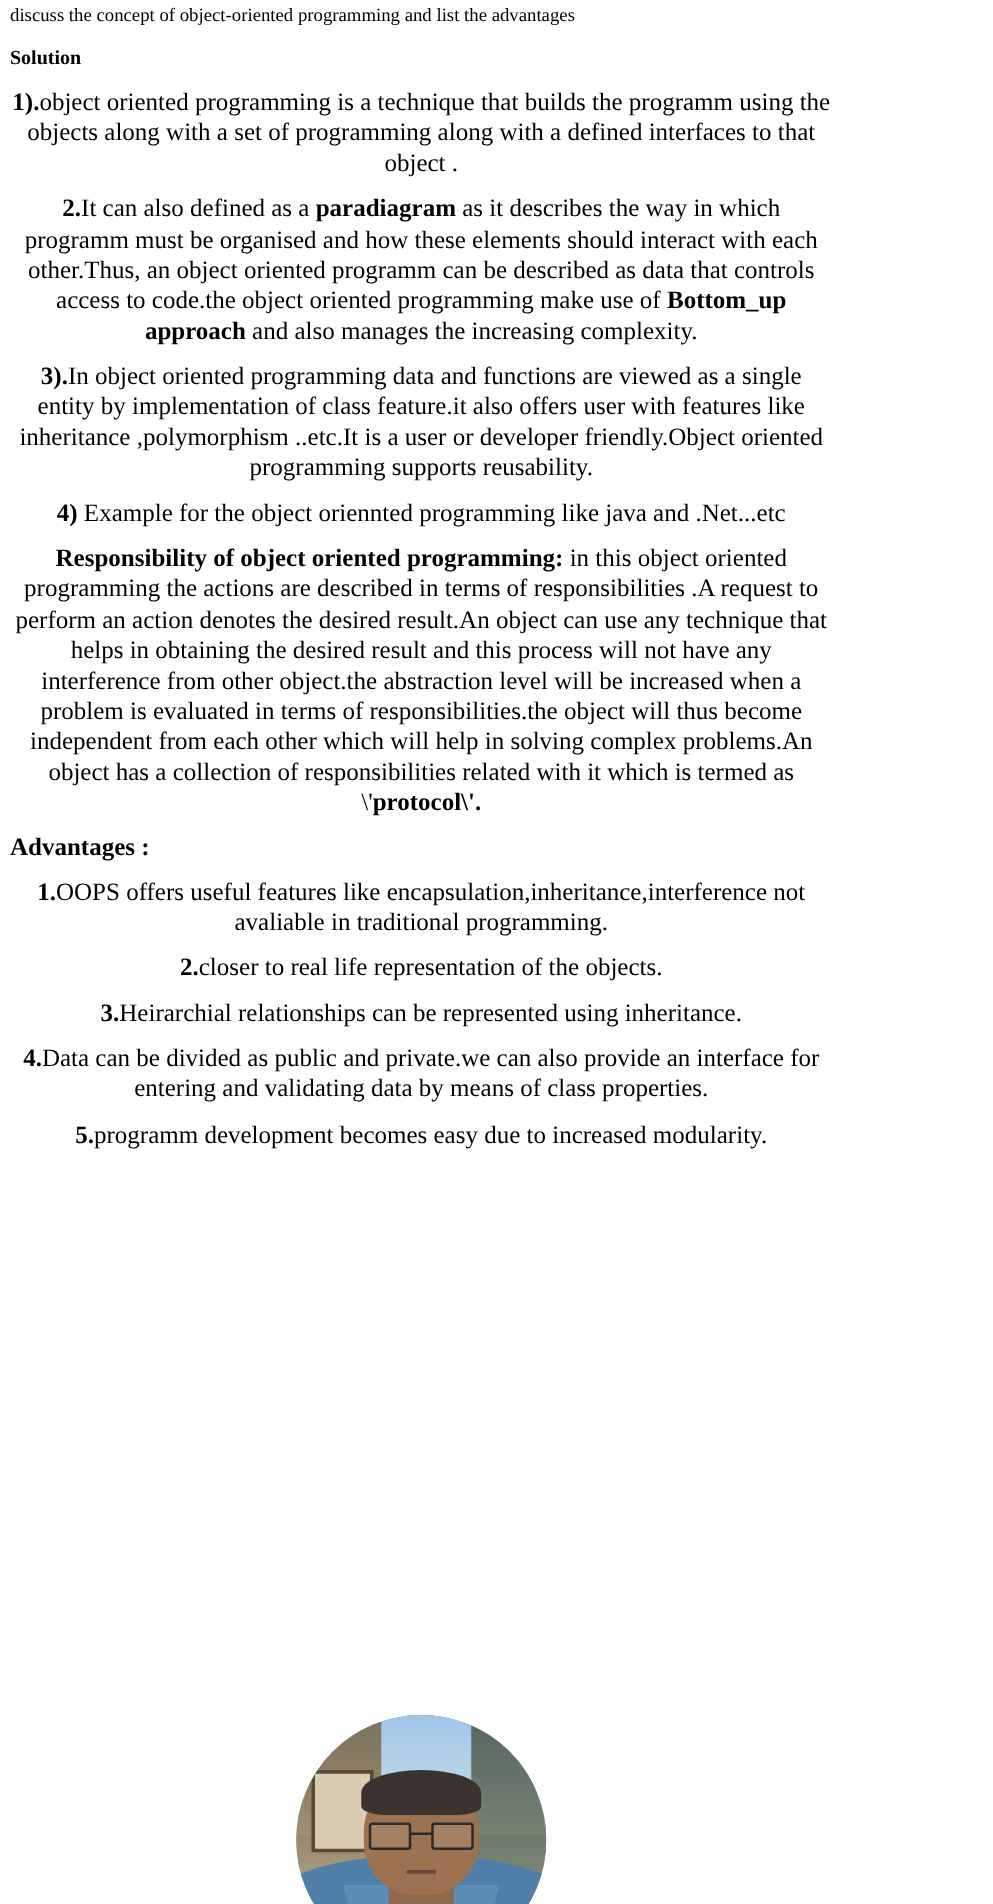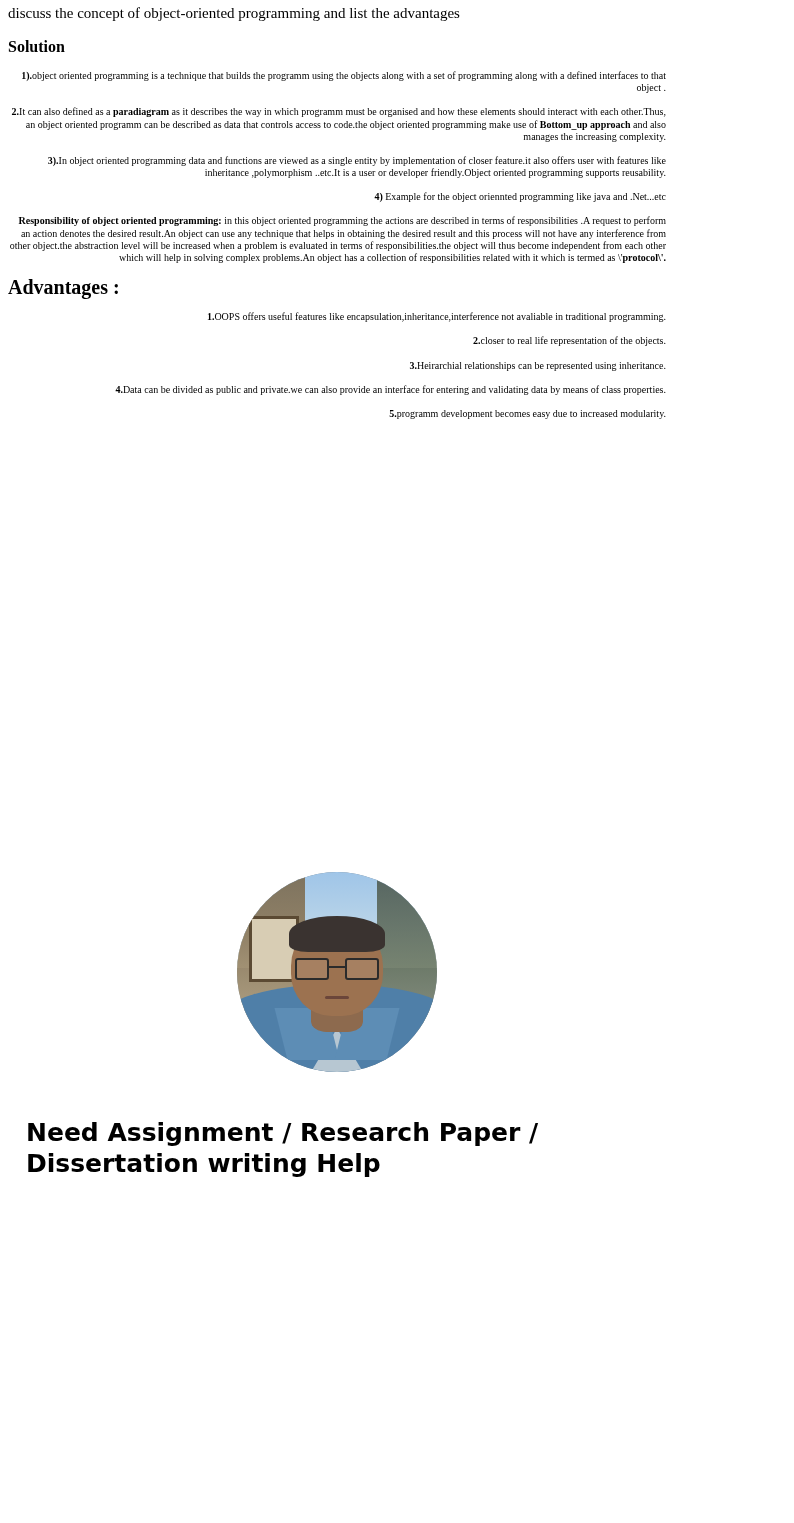--- a/index.html
+++ b/index.html
@@ -24,24 +24,24 @@
     line-height: 1.25;
     margin: 0 0 14px 0;
   }
   .solution-heading {
     font-size: 16px;
     font-weight: bold;
     margin: 0 0 14px 0;
     line-height: 1.2;
   }
   .para {
-    font-size: 10px;
+    font-size: 20px;
     line-height: 1.22;
     margin: 0 0 12px 0;
-    text-align: right;
+    text-align: center;
   }
   .para b, .para strong {
     font-weight: bold;
   }
   .num {
     font-weight: bold;
   }
   .adv-heading {
     font-size: 20px;
     font-weight: bold;
@@ -199,21 +199,21 @@
 <div class="page">
 
   <p class="question">discuss the concept of object-oriented programming and list the advantages</p>
 
   <h2 class="solution-heading">Solution</h2>
 
   <p class="para"><span class="num">1).</span><span>object oriented programming is a technique that builds the programm using the objects along with a set of programming along with a defined interfaces to that object .</span></p>
 
   <p class="para"><span class="num">2.</span><span>It can also defined as a </span><b>paradiagram</b><span> as it describes the way in which programm must be organised and how these elements should interact with each other.Thus, an object oriented programm can be described as data that controls access to code.the object oriented programming make use of </span><b>Bottom_up approach</b><span> and also manages the increasing complexity.</span></p>
 
-  <p class="para"><span class="num">3).</span><span>In object oriented programming data and functions are viewed as a single entity by implementation of closer feature.it also offers user with features like inheritance ,polymorphism ..etc.It is a user or developer friendly.Object oriented programming supports reusability.</span></p>
+  <p class="para"><span class="num">3).</span><span>In object oriented programming data and functions are viewed as a single entity by implementation of class feature.it also offers user with features like inheritance ,polymorphism ..etc.It is a user or developer friendly.Object oriented programming supports reusability.</span></p>
 
   <p class="para"><span class="num">4)</span><span> Example for the object oriennted programming like java and .Net...etc</span></p>
 
   <p class="para"><b>Responsibility of object oriented programming:</b><span>  in this object oriented programming the actions are described in terms of responsibilities .A request to perform an action denotes the desired result.An object can use any technique that helps in obtaining the desired result and this process will not have any interference from other object.the abstraction level will be increased when a problem is evaluated in terms of responsibilities.the object will thus become independent from each other which will help in solving complex problems.An object has a collection of responsibilities related with it which is termed as \'</span><b>protocol\'.</b><span></span></p>
 
   <p class="adv-heading">Advantages :</p>
 
   <p class="para"><span class="num">1.</span><span>OOPS offers useful features like encapsulation,inheritance,interference not avaliable in traditional programming.</span></p>
 
   <p class="para"><span class="num">2.</span><span>closer to real life representation of the objects.</span></p>

